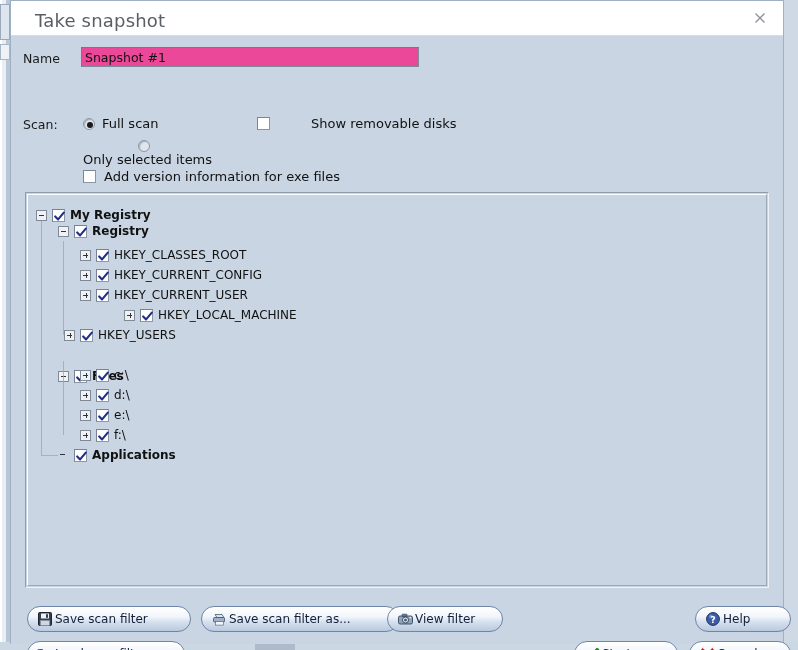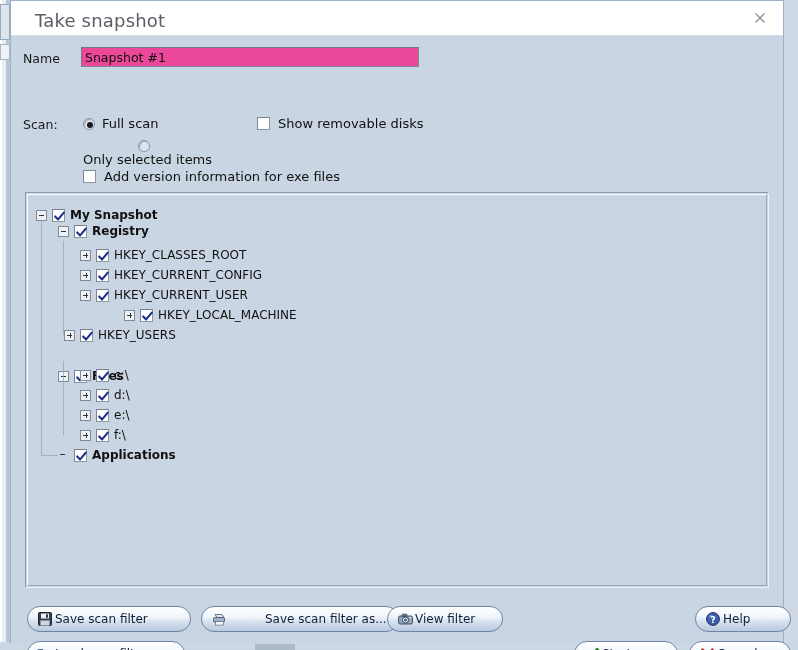--- a/index.html
+++ b/index.html
@@ -57,21 +57,21 @@
     box-shadow:inset 1px 1px 1px rgba(0,0,0,.25);margin-right:7px;
     position:relative;flex:none;}
   .radio.on::after{content:"";position:absolute;left:3px;top:3px;width:6px;height:6px;
     border-radius:50%;background:#1a1a1a;}
   .cbox{width:13px;height:13px;box-sizing:border-box;background:#ffffff;
     border:1px solid #8b97a5;border-top-color:#7a8696;border-left-color:#7a8696;
     margin-right:8px;flex:none;}
 
   #opt-full{left:72px;top:80px;}
   #opt-only{left:72px;top:104px;flex-direction:column;}
-  #opt-removable{left:246px;top:80px;}
+  #opt-removable{left:246px;top:80px;gap:33px;}
   #opt-version{left:72px;top:133px;}
 
   
   #treepanel{position:absolute;left:14px;top:156px;width:744px;height:396px;
     box-sizing:border-box;background:#c9d5e3;
     border:1px solid #8e9dae;border-right-color:#eef2f7;border-bottom-color:#eef2f7;
     overflow:hidden;}
   #treeinner{position:absolute;left:1px;top:1px;right:1px;bottom:1px;
     border:1px solid #fdfefe;border-right-color:#9aa8b8;border-bottom-color:#9aa8b8;
     background:#c9d5e3;}
@@ -101,21 +101,21 @@
     background:linear-gradient(to bottom,#ffffff 0%,#f2f6fb 40%,#d8e2ef 60%,#b9c9de 100%);
     display:flex;align-items:center;cursor:pointer;
     font-family:"DejaVu Sans", sans-serif;font-size:12px;color:#12203a;
     box-shadow:0 1px 0 rgba(255,255,255,.7) inset;}
   .btn .bico{width:20px;height:20px;margin-left:7px;flex:none;
     display:flex;align-items:center;justify-content:center;}
   .btn .btxt{flex:1;text-align:left;padding-right:14px;white-space:nowrap;}
   .btn.ctr .btxt{padding-right:20px;}
 
   #btn-save{left:16px;top:570px;width:164px;}
-  #btn-saveas{left:190px;top:570px;width:198px;gap:36px;}
+  #btn-saveas{left:190px;top:570px;width:198px;}
   #btn-view{left:376px;top:570px;width:116px;}
   #btn-load{left:16px;top:605px;width:158px;}
   #btn-help{left:684px;top:570px;width:96px;}
   #btn-start{left:563px;top:605px;width:104px;}
   #btn-cancel{left:678px;top:605px;width:102px;}
 </style>
 </head>
 <body>
 
 <div id="bg-left">
@@ -166,21 +166,21 @@
 
     <div id="treepanel">
       <div id="treeinner">
           <div class="tnode bold" style="top: 10px; left: 8px;">
             <span class="exp"></span>
             <span class="chk">
               <svg width="11" height="11" viewBox="0 0 11 11">
                 <path d="M1.2 5.4 L4.1 8.4 L9.8 1.6" stroke="#1f2f86" stroke-width="2.1" fill="none" stroke-linecap="round" stroke-linejoin="round"></path>
               </svg>
             </span>
-            <span class="tlabel">My Snapshot</span>
+            <span class="tlabel">My Registry</span>
           </div>
           <div class="tnode bold" style="top: 26px; left: 30px;">
             <span class="exp"></span>
             <span class="chk">
               <svg width="11" height="11" viewBox="0 0 11 11">
                 <path d="M1.2 5.4 L4.1 8.4 L9.8 1.6" stroke="#1f2f86" stroke-width="2.1" fill="none" stroke-linecap="round" stroke-linejoin="round"></path>
               </svg>
             </span>
             <span class="tlabel">Registry</span>
           </div>

